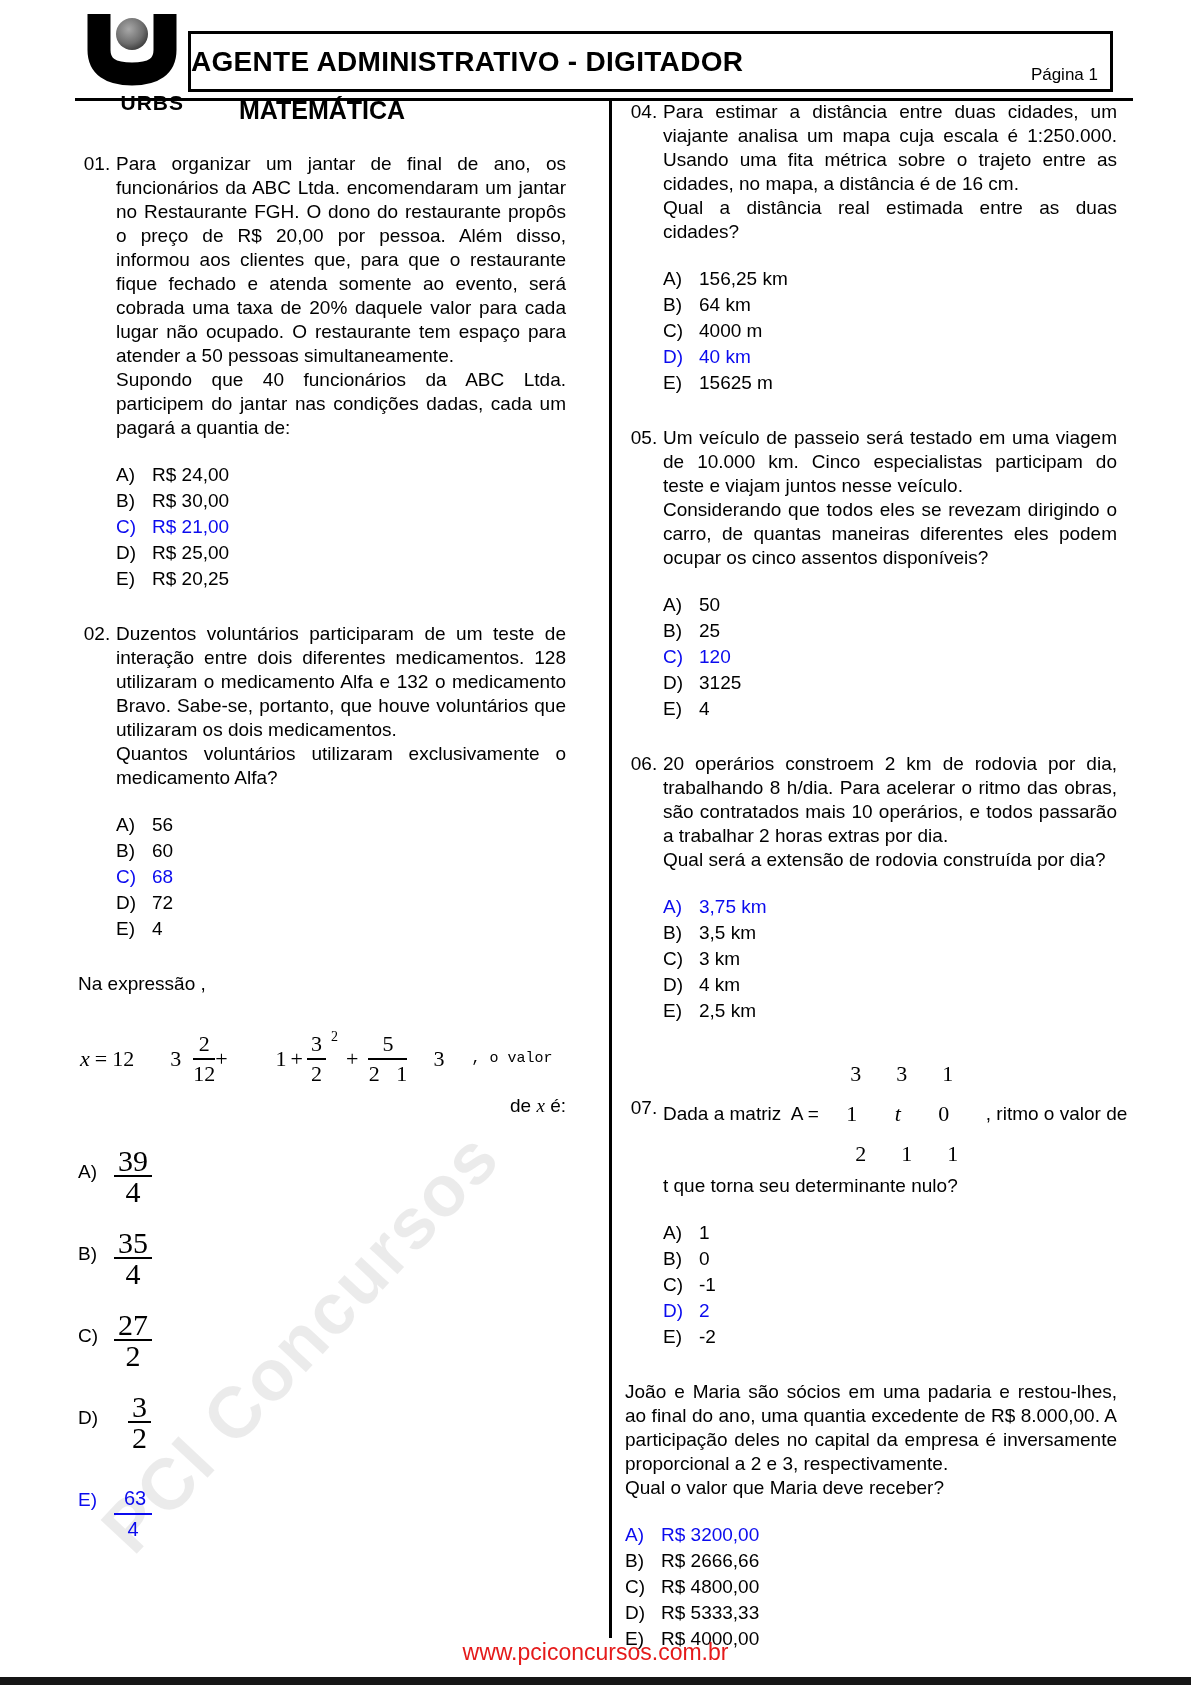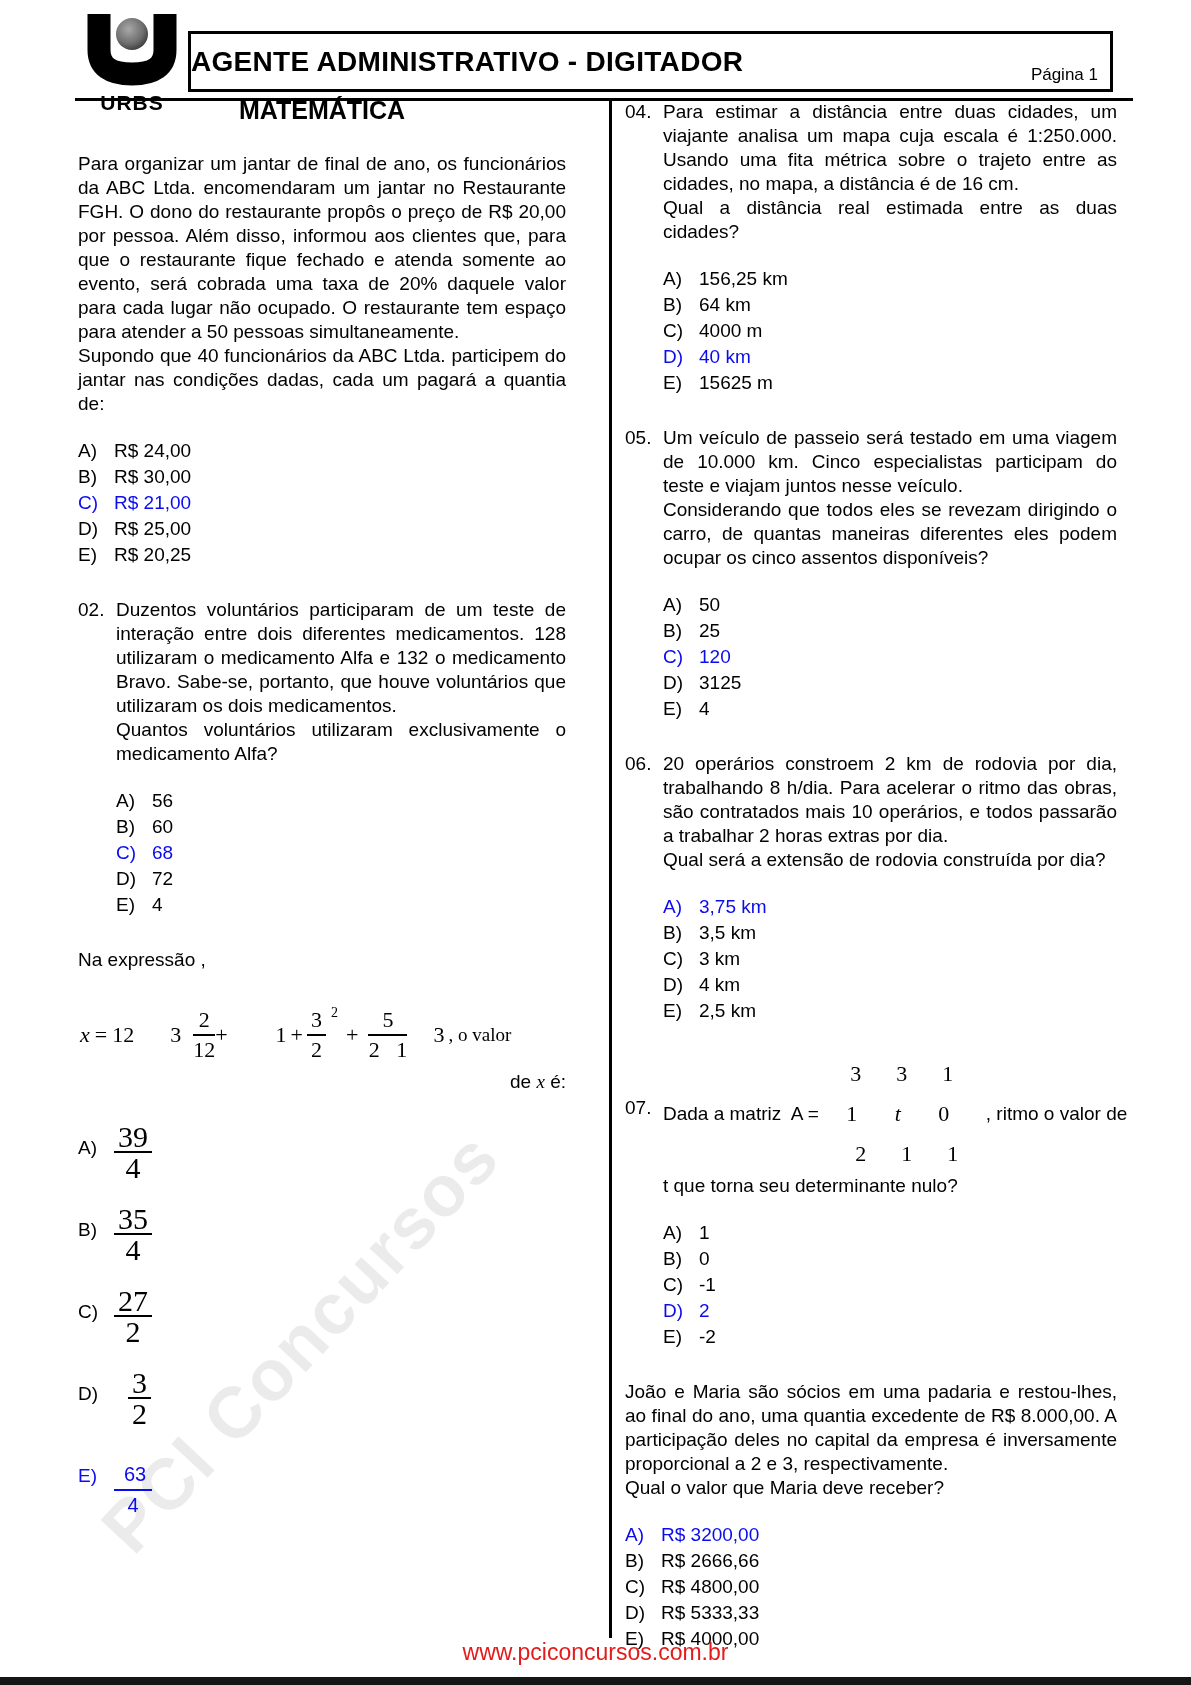--- a/index.html
+++ b/index.html
@@ -3,48 +3,48 @@
 <meta charset="utf-8">
 <style>
   html,body{margin:0;padding:0;}
   body{
     width:1191px;height:1685px;position:relative;background:#ffffff;color:#000;
     font-family:"Liberation Sans",sans-serif;font-size:19px;line-height:24px;
     overflow:hidden;
   }
   
   .logo{position:absolute;left:80px;top:14px;width:104px;text-align:center;z-index:2;}
-  .logo-text{font-weight:bold;font-size:21px;letter-spacing:1px;line-height:22px;}
+  .logo-text{font-weight:bold;font-size:21px;letter-spacing:1px;line-height:22px;text-align:right;}
   .titlebox{position:absolute;left:188px;top:31px;width:919px;height:55px;border:3px solid #000;z-index:2;background:#fff;}
   .doc-title{text-align:left;font-weight:bold;font-size:28px;line-height:55px;padding-right:70px;letter-spacing:0.3px;white-space:nowrap;}
   .pagenum{position:absolute;right:12px;bottom:5px;font-size:17px;line-height:18px;}
   .rule-h{position:absolute;left:75px;top:98px;width:1058px;height:3px;background:#000;z-index:3;}
   .rule-v{position:absolute;left:609px;top:98px;width:3px;height:1540px;background:#000;z-index:3;}
   
   .col{position:absolute;z-index:2;}
   #col-left{left:78px;top:92px;width:488px;}
   #col-right{left:625px;top:100px;width:492px;}
   .section-title{text-align:center;font-weight:bold;font-size:25px;margin:6px 0 30px 0;}
   
   .q{display:flex;margin-bottom:30px;}
-  .qnum{width:38px;flex-shrink:0;}
+  .qnum{width:38px;flex-shrink:0;text-align:center;}
   .qbody{flex:1;min-width:0;}
   .qbody p{margin:0;text-align:justify;}
   .opts{margin-top:22px;}
   .opt{display:flex;line-height:26px;}
   .optlab{width:36px;flex-shrink:0;}
   .correct{color:var(--answer_blue,#0b0bee);}
   
   .formula{display:flex;align-items:center;font-family:"Liberation Serif",serif;font-size:22px;line-height:24px;margin:36px 0 8px 2px;white-space:nowrap;}
   .frac{display:inline-flex;flex-direction:column;text-align:center;}
   .frac .fn{padding:0 4px 2px 4px;border-bottom:2px solid #000;}
   .frac .fd{padding-top:2px;}
   .it{font-style:italic;}
   .sup{font-size:14px;position:relative;top:-22px;margin-left:5px;}
-  .ftail{font-family:Liberation Serif, serif;font-size:19px;margin-left:4px;}
+  .ftail{font-family:Liberation Mono, monospace;font-size:15px;margin-left:27px;}
   .cont-line{margin-top:26px;}
   .fracopts{margin-top:30px;}
   .fracopt{display:flex;margin-bottom:26px;align-items:flex-start;}
   .fracopt .frac{font-family:"Liberation Serif",serif;font-size:30px;line-height:25px;}
   .fracopt.ansE .frac .fn{border-bottom:2px solid var(--answer_blue,#0b0bee);padding:0 6px 2px 10px;}
   
   .q7line{display:flex;align-items:center;white-space:nowrap;}
   .matrix{display:inline-flex;flex-direction:column;margin:0 10px;font-family:"Liberation Serif",serif;font-size:22px;}
   .mrow{display:grid;grid-template-columns:repeat(3,46px);justify-items:center;line-height:40px;}
   .mrow.r1{margin-left:4px;}
@@ -83,20 +83,21 @@
 </div>
 
 <div class="rule-h"></div>
 <div class="rule-v"></div>
 
 <div class="col" id="col-left">
 
   <div class="section-title">MATEMÁTICA</div>
 
   <div class="q">
+    <div class="qnum">01.</div>
     <div class="qbody">
       <p>Para organizar um jantar de final de ano, os funcionários da ABC Ltda. encomendaram um jantar no Restaurante FGH. O dono do restaurante propôs o preço de R$ 20,00 por pessoa. Além disso, informou aos clientes que, para que o restaurante fique fechado e atenda somente ao evento, será cobrada uma taxa de 20% daquele valor para cada lugar não ocupado. O restaurante tem espaço para atender a 50 pessoas simultaneamente.</p>
       <p>Supondo que 40 funcionários da ABC Ltda. participem do jantar nas condições dadas, cada um pagará a quantia de:</p>
       <div class="opts">
         <div class="opt">
             <span class="optlab">A)</span>
             <span>R$ 24,00</span>
           </div>
         <div class="opt">
             <span class="optlab">B)</span>

